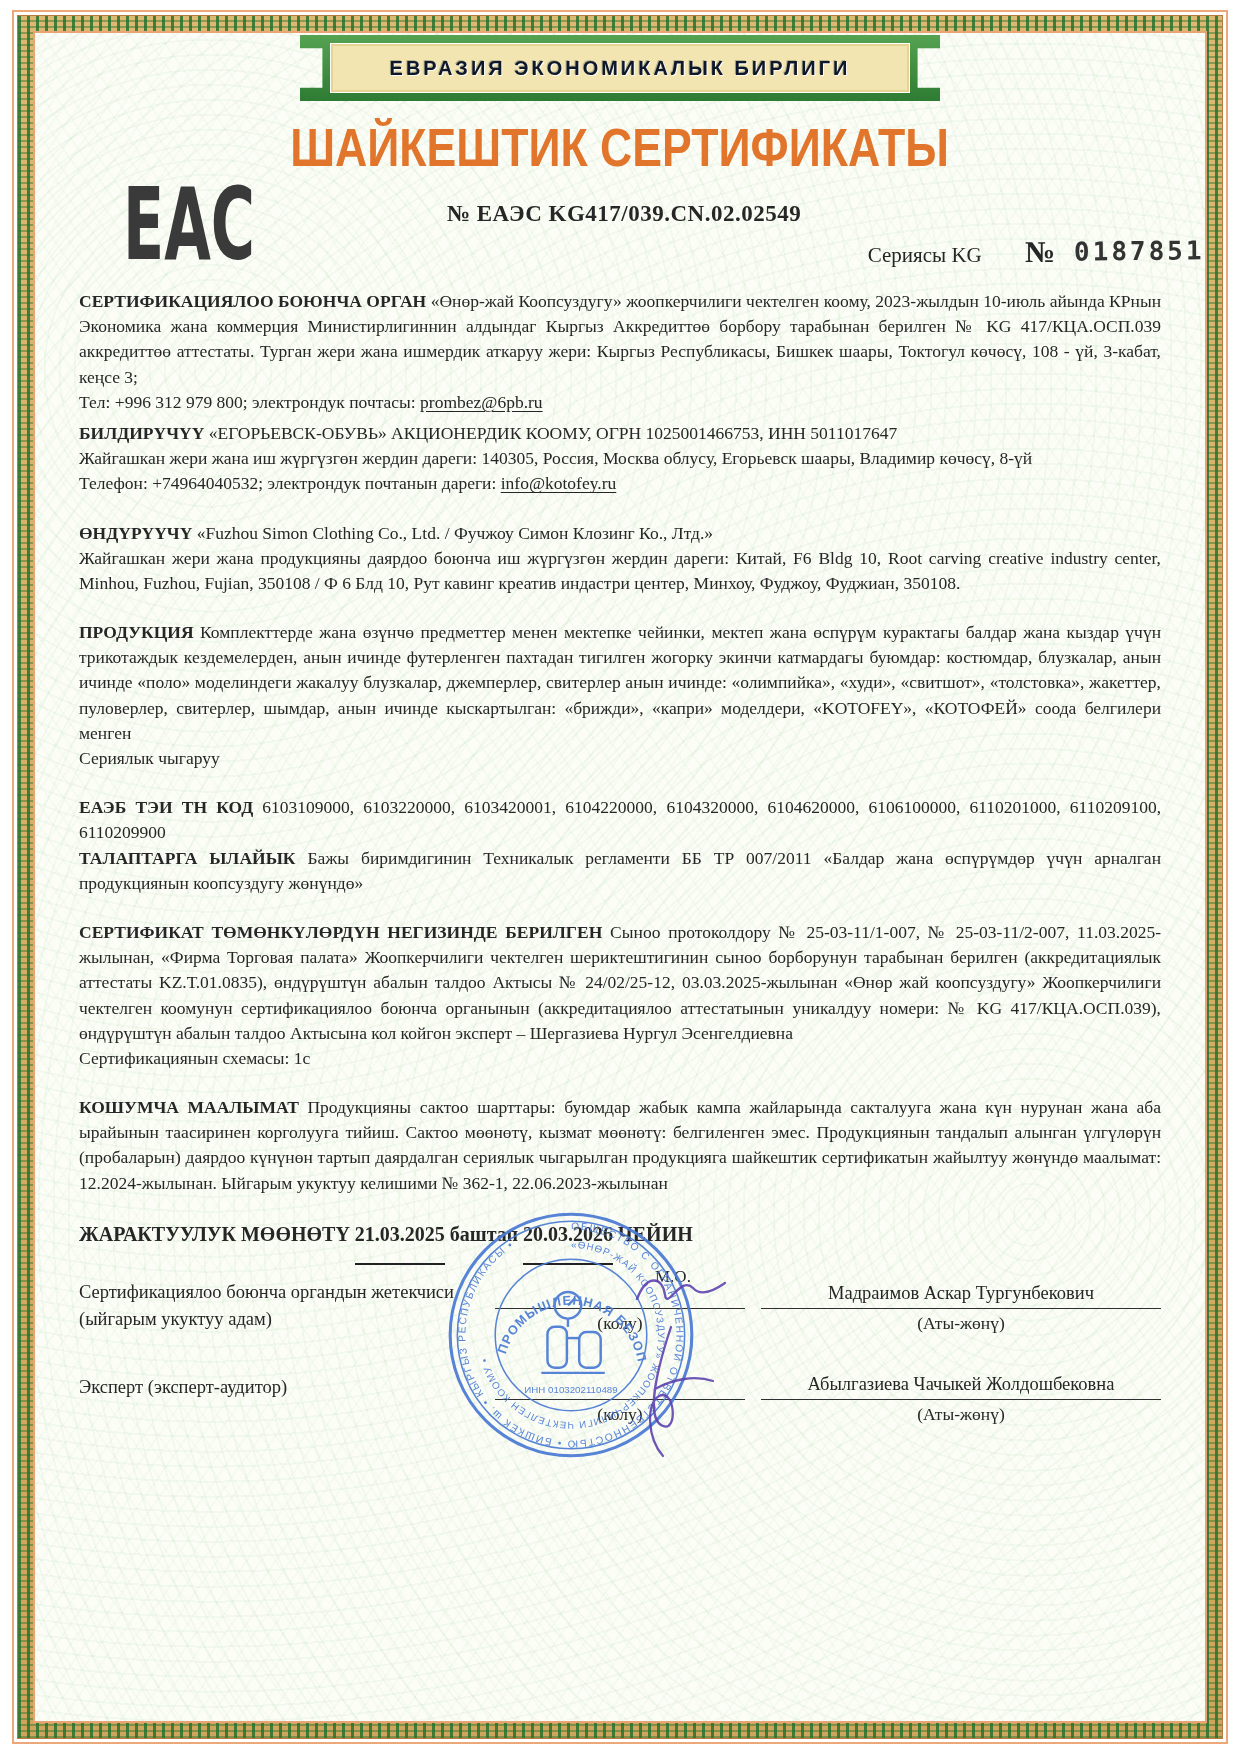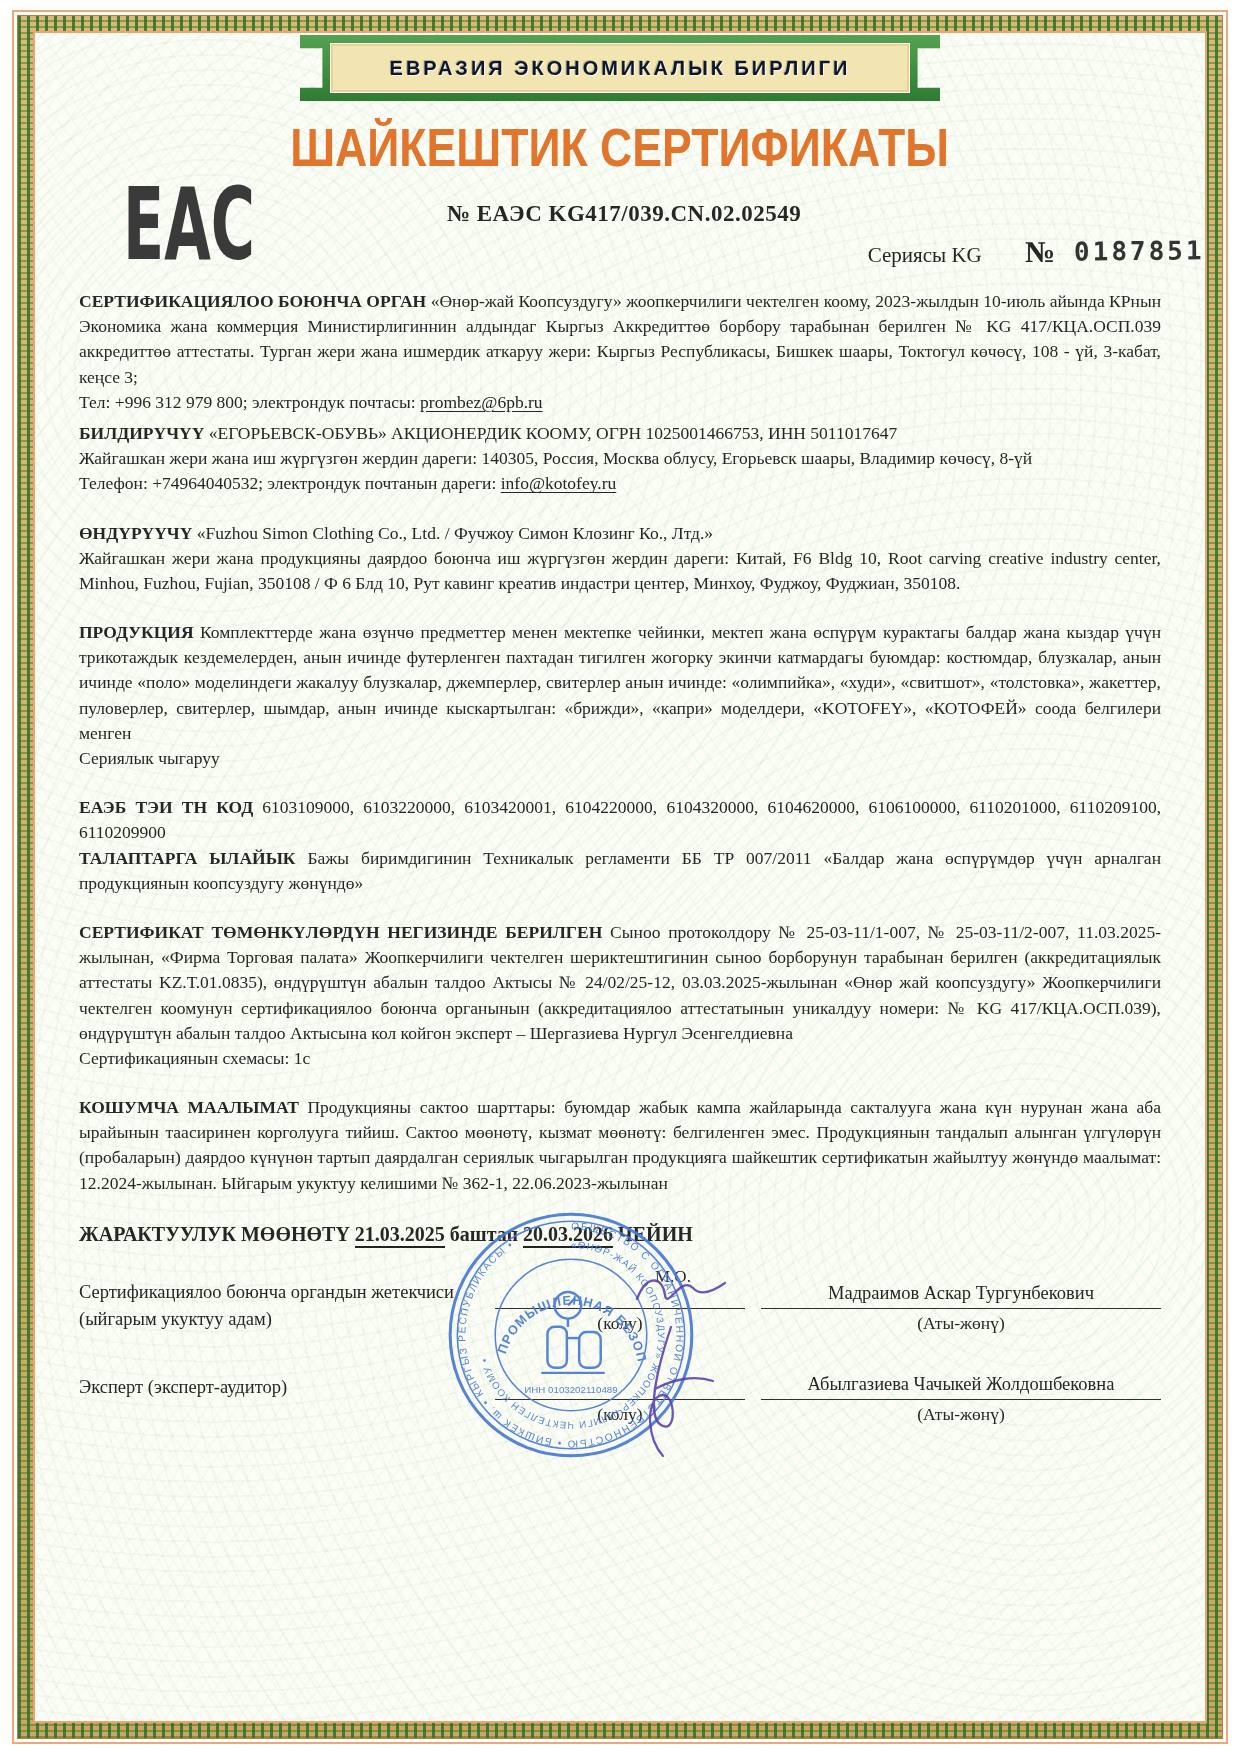--- a/index.html
+++ b/index.html
@@ -54,21 +54,21 @@
   .series-num { display:inline-block; font-family:"DejaVu Sans Mono", monospace; font-size:26px; font-weight:700;
     letter-spacing:3px; color:#333; transform:rotate(-.6deg) translateY(-2px); }
 
   .content { padding:0 44px; margin-top:20px; font-size:17.5px; line-height:1.44; text-align:justify; }
   .content p { margin:0 0 6px; }
   .content .gap { margin-top:24px; }
   .lbl { font-weight:700; }
   .u { text-decoration:underline; text-underline-offset:3px; }
 
   .validity { margin-top:24px; font-size:20px; font-weight:700; text-align:left; }
-  .du { border-bottom:2.5px solid #222; padding-bottom:1px; }
+  .du { border-bottom:2.5px solid #222; padding-bottom:18px; }
 
   
   .sig-area { position:relative; margin-top:30px; padding:0 44px; height:230px; font-size:18.5px; }
   .sig-row { display:grid; grid-template-columns:400px 250px 1fr; column-gap:16px; align-items:end; }
   .sig-row.second { margin-top:40px; }
   .role { line-height:1.5; align-self:start; }
   .role .r2 { margin-top:14px; }
   .sigline { border-bottom:1.5px solid #2f2f2f; height:26px; }
   .caption { text-align:center; font-size:17.5px; margin-top:4px; }
   .name { border-bottom:1.5px solid #2f2f2f; text-align:center; padding-bottom:4px; white-space:nowrap; }

